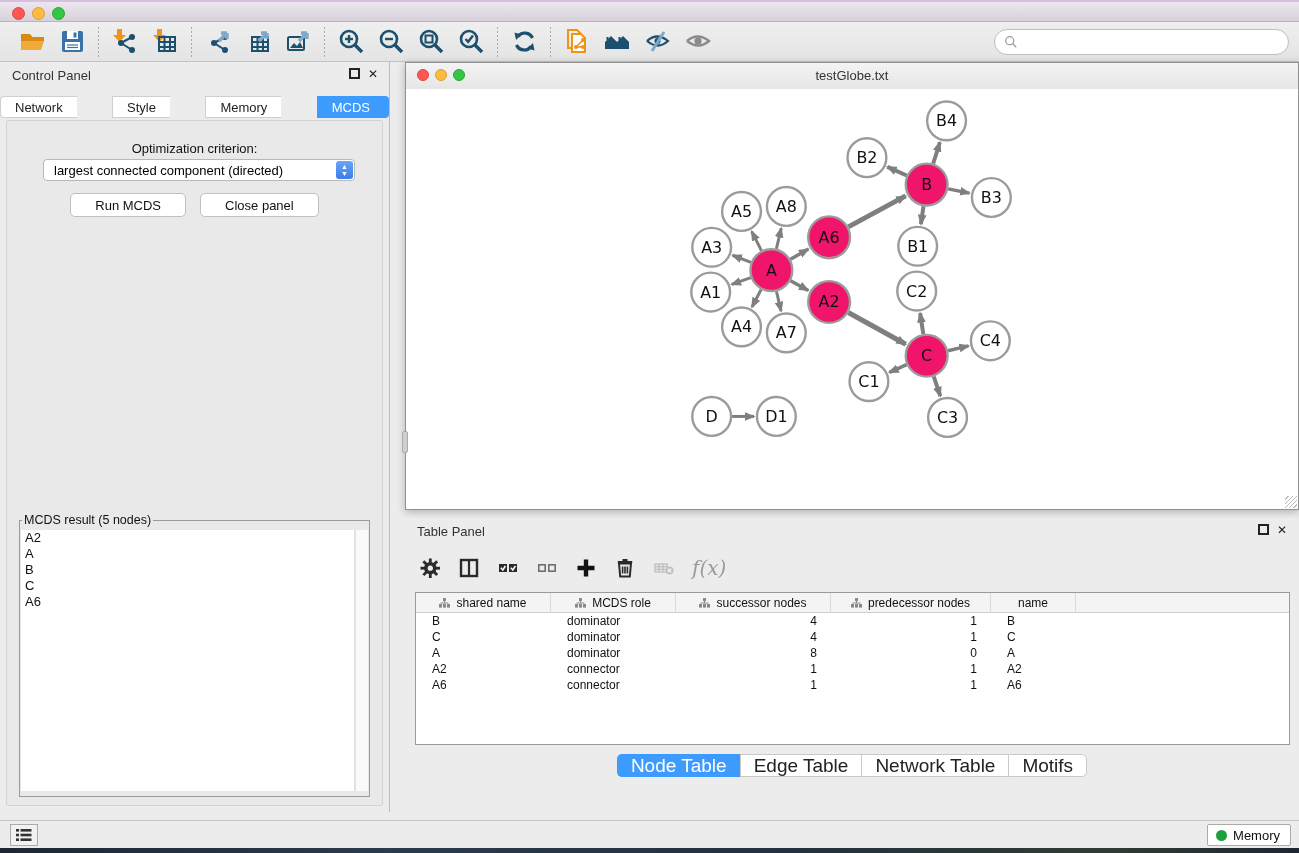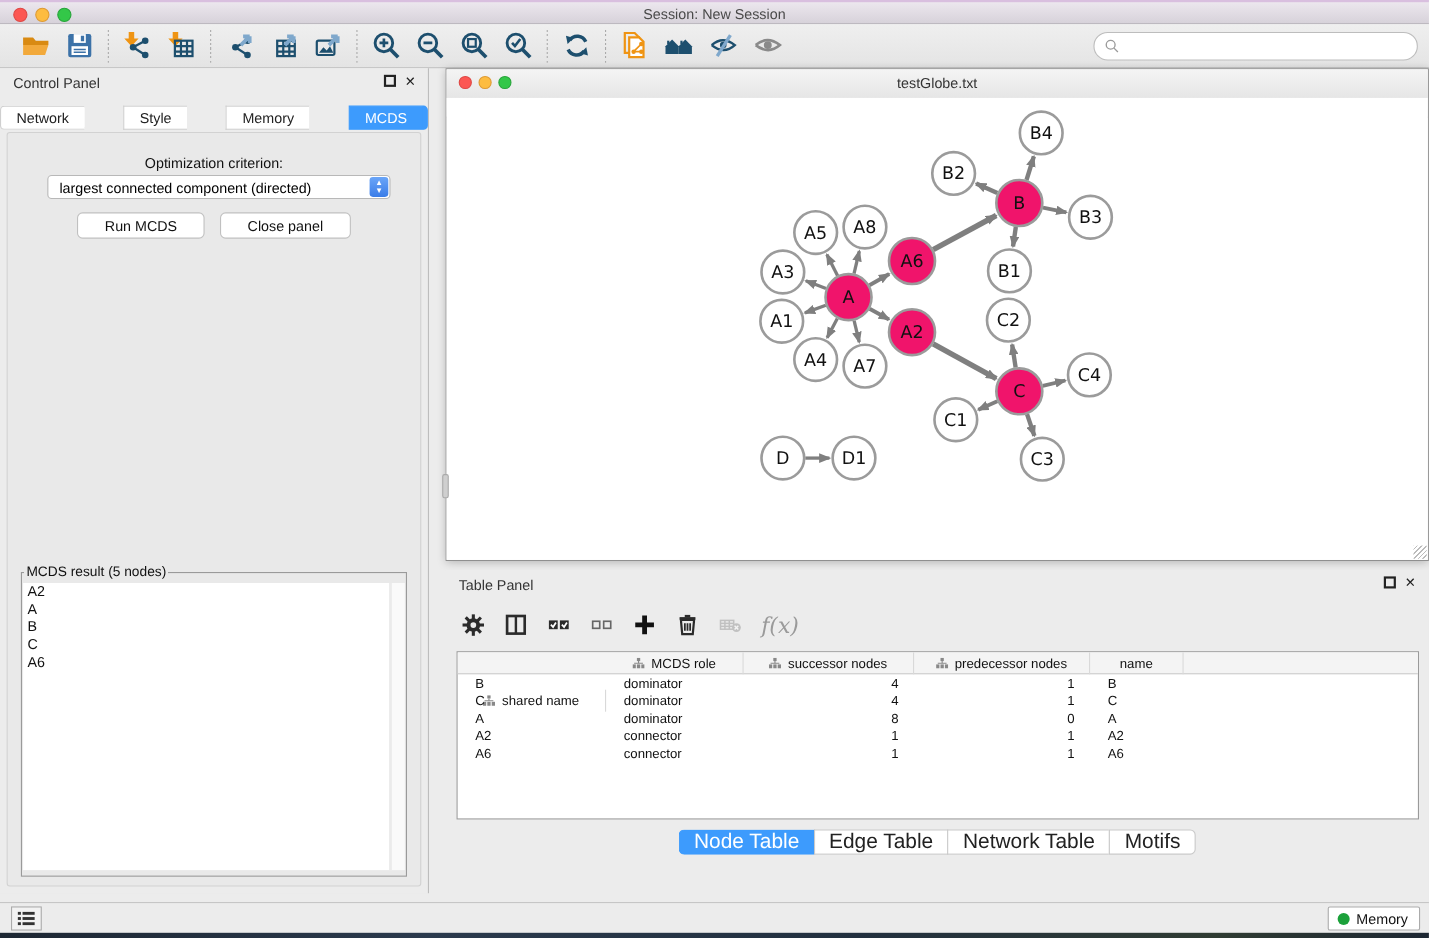--- a/index.html
+++ b/index.html
@@ -118,21 +118,20 @@
   #desktop-strip { position:absolute; left:0; bottom:0; width:1299px; height:5px;
     background:linear-gradient(90deg,#1d2733,#2b3a4d 30%,#22303f 60%,#303c33 85%,#1d2733); }
 </style>
 </head>
 <body>
 
 <div id="titlebar">
   <span class="tl red" style="left:12px;"></span>
   <span class="tl yellow" style="left:32px;"></span>
   <span class="tl green" style="left:52px;"></span>
-  <span class="title">Session: New Session</span>
 </div>
 
 <div id="toolbar">
 
   <div class="tbicon">
       <svg viewBox="0 0 27 27">
         <path d="M2 6 h9 l2.5 3 H25 v4 H2 z" fill="#d98a12"></path>
         <path d="M2 13 h23 l-3 9 H2 z" fill="#f2a93b"></path>
       </svg>
     </div>
@@ -513,21 +512,21 @@
             <line x1="10" y1="7" x2="10" y2="15"></line>
           </g>
           <circle cx="16.5" cy="13.5" r="4" fill="#8f8f8f"></circle>
           <path d="M14.8 11.8 l3.4 3.4 m0 -3.4 l-3.4 3.4" stroke="#fff" stroke-width="1.3"></path>
         </svg>
       </div>
       <span id="fx-label">f(x)</span>
     </div>
   <div id="tp-table">
     <div id="tp-head">
-        <div class="th" style="width: 135px; margin-top: 34px;">
+        <div class="th" style="width: 135px;">
           <svg viewBox="0 0 11 10">
             <rect x="4" y="0" width="3" height="3" fill="#888"></rect>
             <line x1="5.5" y1="3" x2="5.5" y2="5" stroke="#888"></line>
             <line x1="1.5" y1="5" x2="9.5" y2="5" stroke="#888"></line>
             <rect x="0" y="6" width="3" height="3.6" fill="#888"></rect>
             <rect x="4" y="6" width="3" height="3.6" fill="#888"></rect>
             <rect x="8" y="6" width="3" height="3.6" fill="#888"></rect>
           </svg>
           <span>shared name</span>
         </div>

